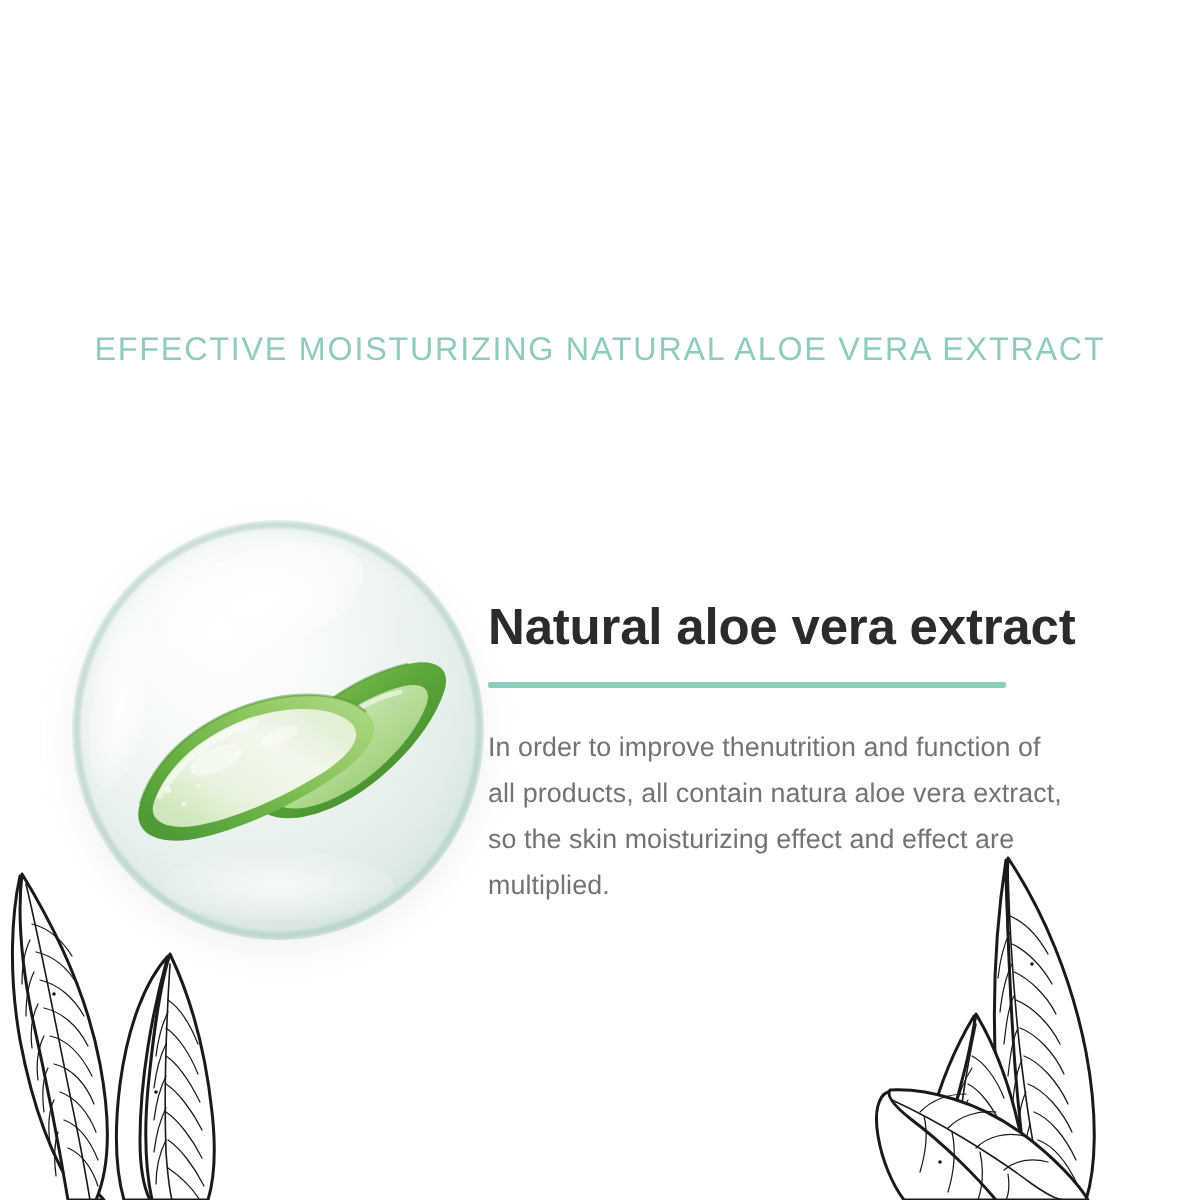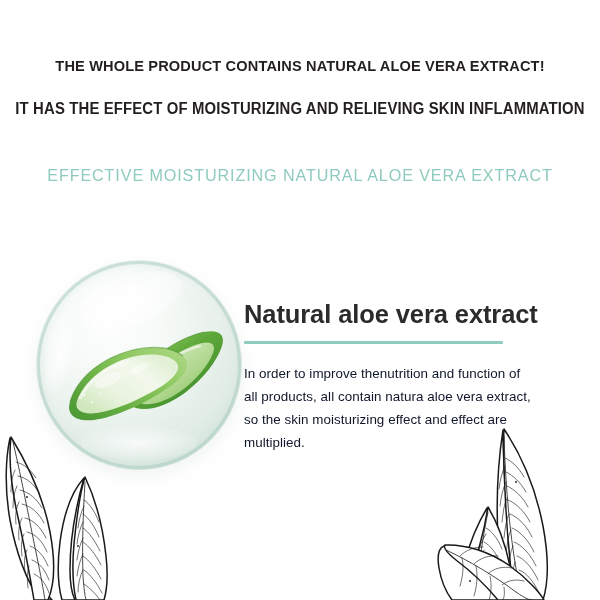--- a/index.html
+++ b/index.html
@@ -147,21 +147,21 @@
     height: 3px;
     background: #8FCCC0;
     border-radius: 1px;
   }
   .content-body {
     margin-top: 18px;
     width: 292px;
     font-family: "Liberation Sans", sans-serif;
     font-size: 13.4px;
     line-height: 1.72;
-    color: #0f172a;
+    color: #737373;
     letter-spacing: 0.05px;
   }
 
   
   .leaves {
     position: absolute;
     left: 0;
     top: 0;
     width: 600px;
     height: 600px;
@@ -185,24 +185,20 @@
     stroke: #1a1a1a;
     stroke-width: 0.62;
     stroke-linecap: round;
   }
 </style>
 </head>
 <body>
 
 <div class="page">
 
-  <div class="headline-block">
-    <div class="headline headline-1">THE WHOLE PRODUCT CONTAINS NATURAL ALOE VERA EXTRACT!</div>
-    <div class="headline headline-2">IT HAS THE EFFECT OF MOISTURIZING AND RELIEVING SKIN INFLAMMATION</div>
-  </div>
 
   <div class="subheadline">EFFECTIVE MOISTURIZING NATURAL ALOE VERA EXTRACT</div>
 
   <div class="sphere-wrap">
     <div class="sphere"></div>
     <div class="sphere-rim"></div>
     <div class="sphere-hl-top"></div>
     <div class="sphere-hl-left"></div>
     <div class="sphere-hl-bottom"></div>
 

